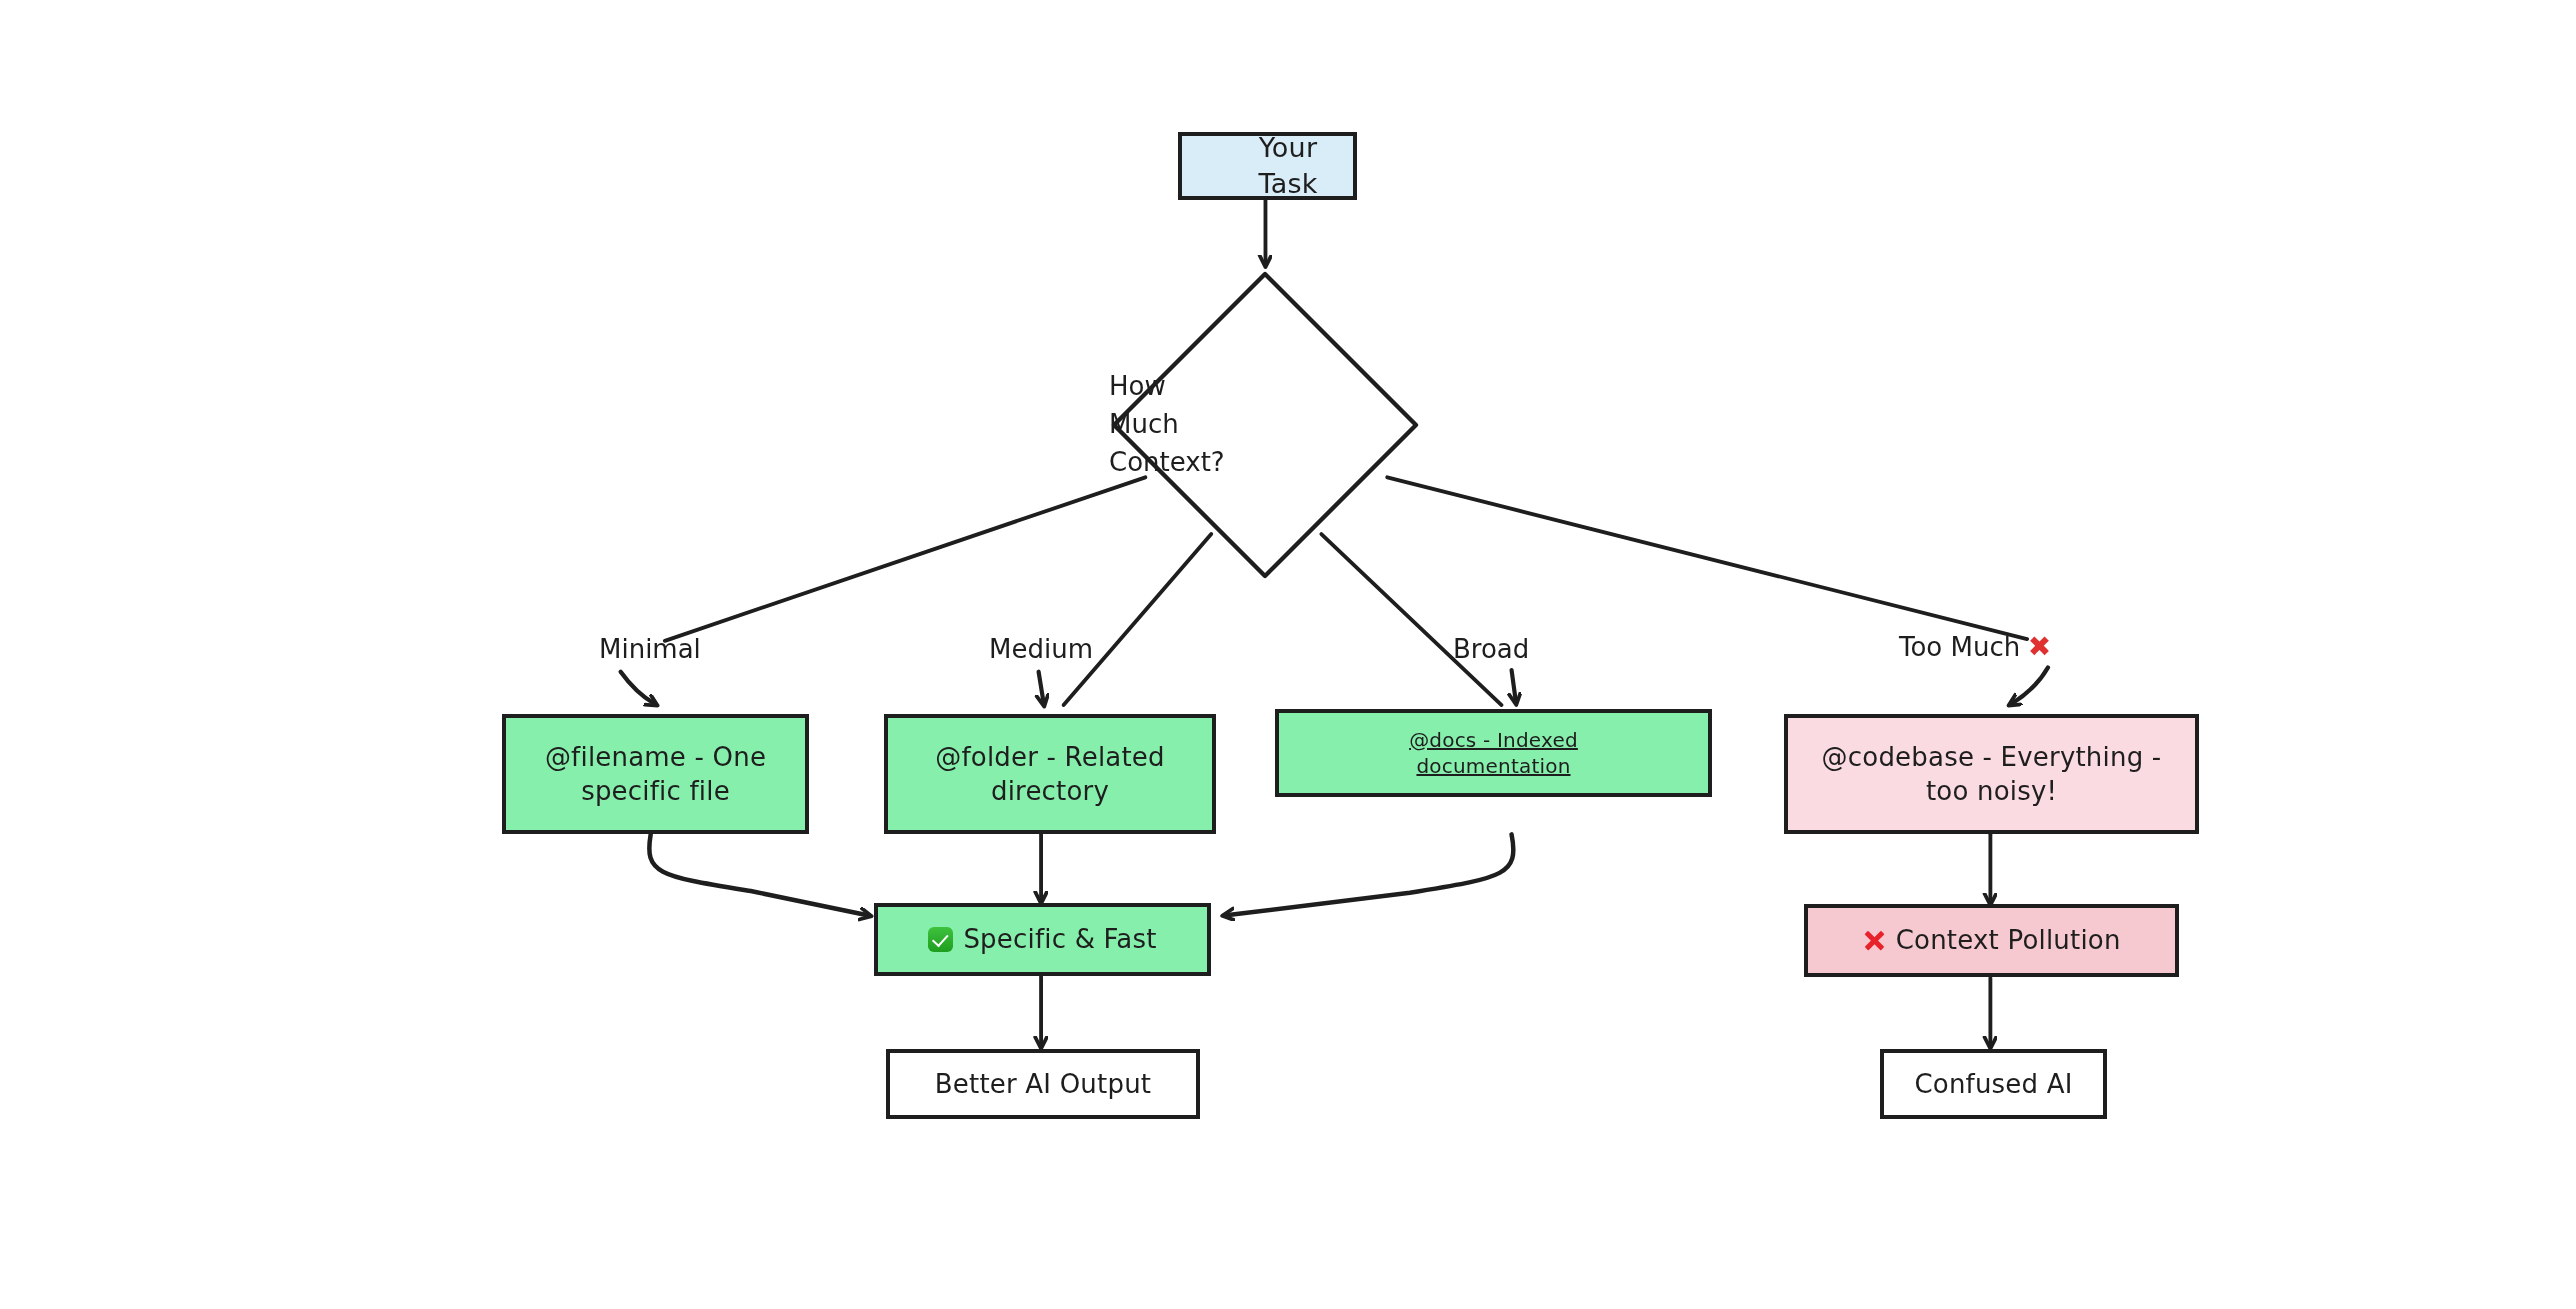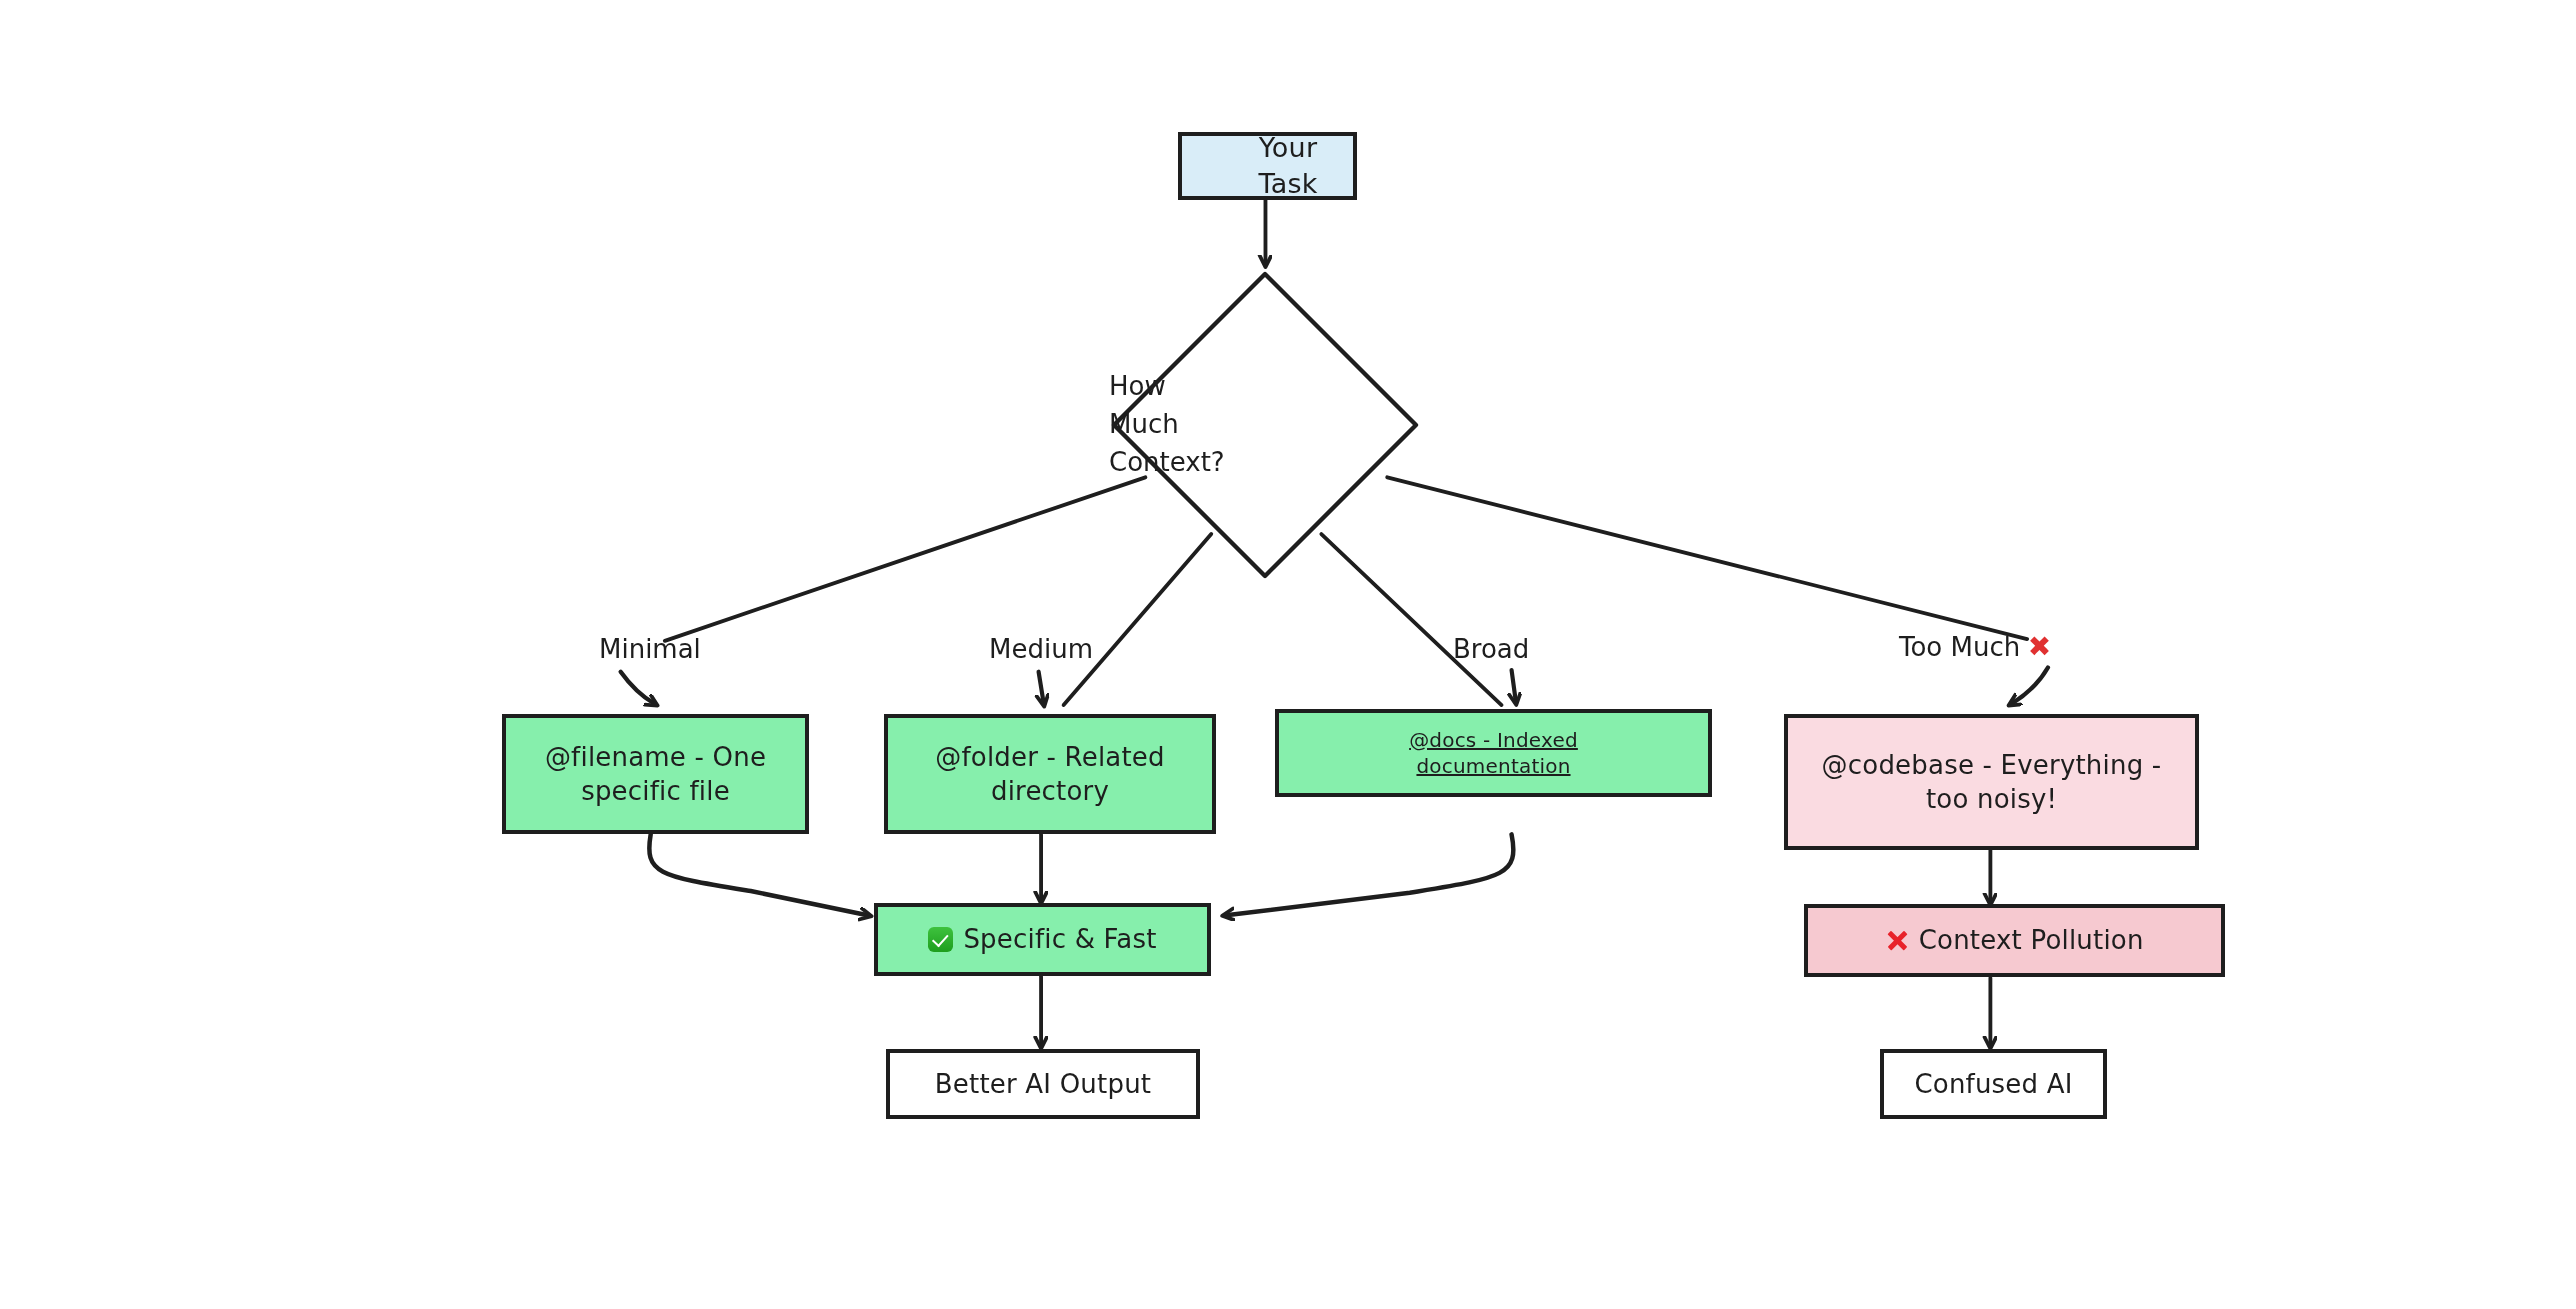--- a/index.html
+++ b/index.html
@@ -115,35 +115,35 @@
     </span>
   </div>
 
   <div class="node n-green" style="left:1275px;top:709px;width:437px;height:88px;font-size:20px;text-decoration:underline;">
     <span class="txt">
       <span>@docs - Indexed</span><br>
       <span>documentation</span>
     </span>
   </div>
 
-  <div class="node n-pink" style="left:1784px;top:714px;width:415px;height:136px;font-size:26px;">
+  <div class="node n-pink" style="left:1784px;top:714px;width:415px;height:120px;font-size:26px;">
     <span class="txt">
       <span>@codebase - Everything -</span><br>
       <span>too noisy!</span>
     </span>
   </div>
 
   <div class="node n-green" style="left:874px;top:903px;width:337px;height:73px;">
     <span class="inline-row">
       <span class="emoji-check"></span>
       <span>Specific &amp; Fast</span>
     </span>
   </div>
 
-  <div class="node n-pink2" style="left:1804px;top:904px;width:421px;height:73px;">
+  <div class="node n-pink2" style="left:1804px;top:904px;width:375px;height:73px;">
     <span class="inline-row">
       <span class="emoji-x"></span>
       <span>Context Pollution</span>
     </span>
   </div>
 
   <div class="node n-white" style="left:1880px;top:1049px;width:227px;height:70px;font-size:26px;">
     <span class="txt">Confused AI</span>
   </div>
 

